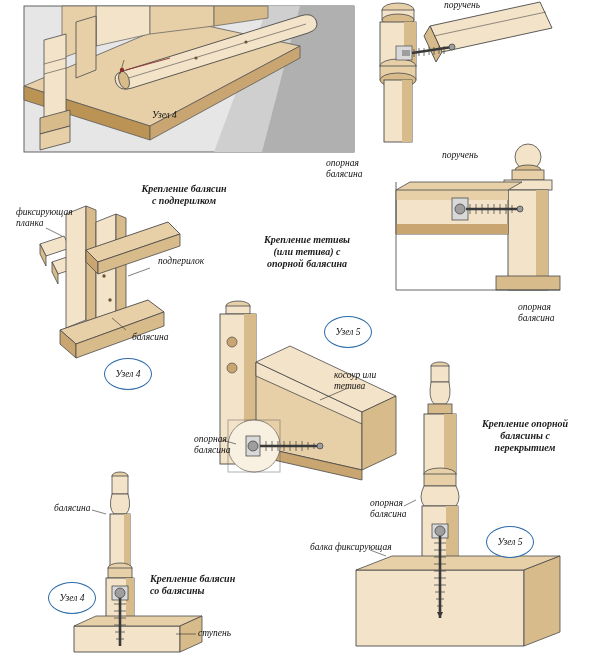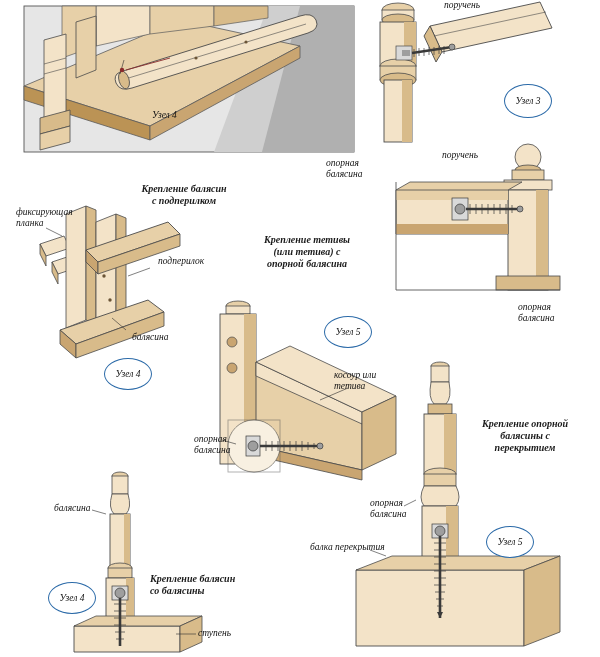--- a/index.html
+++ b/index.html
@@ -237,21 +237,20 @@
       <path d="M176 634 L196 634" class="lead"></path>
     </g>
 
   </svg>
 
   <div class="lbl it" style="left:152px; top:110px;">Узел 4</div>
 
   <div class="lbl it" style="left:444px; top:0px;">поручень</div>
   <div class="lbl it" style="left:326px; top:158px;">опорная</div>
   <div class="lbl it" style="left:326px; top:169px;">балясина</div>
-  <div class="node" style="left:504px; top:84px; width:46px; height:32px;">Узел 3</div>
 
   <div class="lbl it" style="left:442px; top:150px;">поручень</div>
   <div class="lbl it" style="left:518px; top:302px;">опорная</div>
   <div class="lbl it" style="left:518px; top:313px;">балясина</div>
 
   <div class="ttl" style="left:124px; top:183px; width:120px;">Крепление балясин</div>
   <div class="ttl" style="left:124px; top:195px; width:120px;">с подперилком</div>
   <div class="lbl it" style="left:16px; top:207px;">фиксирующая</div>
   <div class="lbl it" style="left:16px; top:218px;">планка</div>
   <div class="lbl it" style="left:158px; top:256px;">подперилок</div>
@@ -265,21 +264,21 @@
   <div class="lbl it" style="left:334px; top:370px;">косоур или</div>
   <div class="lbl it" style="left:334px; top:381px;">тетива</div>
   <div class="lbl it" style="left:194px; top:434px;">опорная</div>
   <div class="lbl it" style="left:194px; top:445px;">балясина</div>
 
   <div class="ttl" style="left:466px; top:418px; width:118px;">Крепление опорной</div>
   <div class="ttl" style="left:466px; top:430px; width:118px;">балясины с</div>
   <div class="ttl" style="left:466px; top:442px; width:118px;">перекрытием</div>
   <div class="lbl it" style="left:370px; top:498px;">опорная</div>
   <div class="lbl it" style="left:370px; top:509px;">балясина</div>
-  <div class="lbl it" style="left:310px; top:542px;">балка перекрытия</div>
+  <div class="lbl it" style="left:310px; top:542px;">балка фиксирующая</div>
   <div class="node" style="left:486px; top:526px; width:46px; height:30px;">Узел 5</div>
 
   <div class="lbl it" style="left:54px; top:503px;">балясина</div>
   <div class="ttl" style="left:150px; top:573px; width:124px; text-align:left;">Крепление балясин</div>
   <div class="ttl" style="left:150px; top:585px; width:124px; text-align:left;">со балясины</div>
   <div class="node" style="left:48px; top:582px; width:46px; height:30px;">Узел 4</div>
   <div class="lbl it" style="left:198px; top:628px;text-align:right;">ступень</div>
 
 </div>
 

